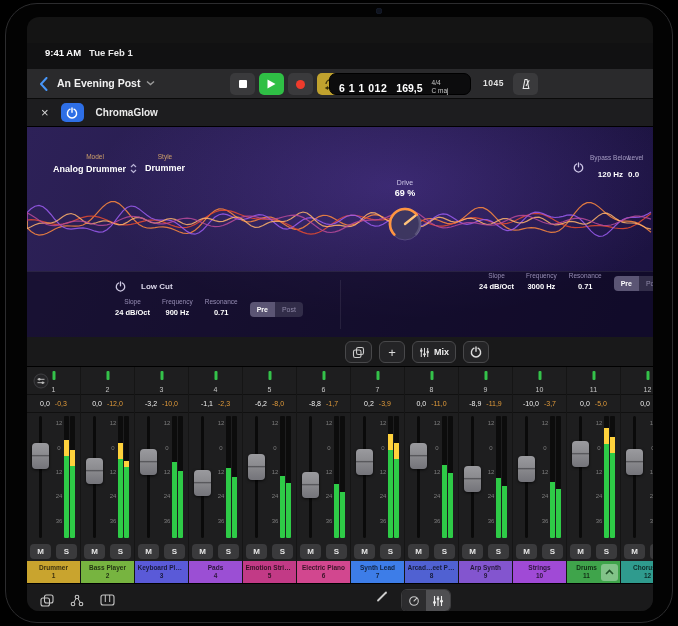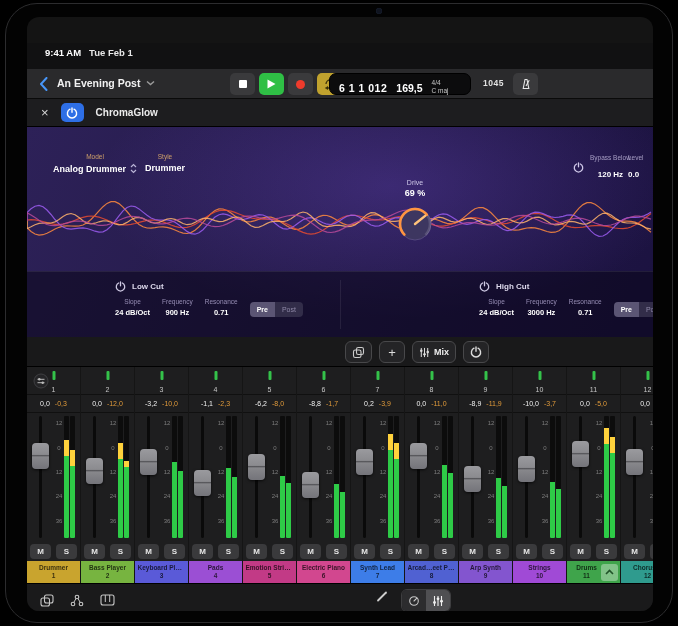--- a/index.html
+++ b/index.html
@@ -47,34 +47,34 @@
   
   .plugin-body{height:210px;position:relative;overflow:hidden;
     background:radial-gradient(ellipse 420px 190px at 58% 28%, rgba(124,84,226,.28), transparent 70%),
       linear-gradient(115deg,#2d2158 0%,#241a49 50%,#1b1240 100%);}
   #wave{position:absolute;left:0;top:44px;width:626px;height:100px;}
   .model-block{position:absolute;left:26px;top:26px;text-align:center;}
   .style-block{position:absolute;left:118px;top:26px;text-align:center;}
   .warm-label{font-size:6.5px;color:#cfa06a;margin-bottom:3px;}
   .val-row{display:flex;align-items:center;gap:4px;justify-content:center;}
   .pb-value{font-size:9px;font-weight:700;color:#fff;white-space:nowrap;}
-  .drive-block{position:absolute;left:360px;top:52px;width:56px;text-align:center;}
+  .drive-block{position:absolute;left:350px;top:52px;width:56px;text-align:center;}
   .drive-label{font-size:7px;color:#cfc8e8;}
   .drive-value{font-size:9px;font-weight:700;color:#fff;margin-top:2px;}
   .knob{display:block;margin:6px auto 0;}
   .bypass-block{position:absolute;left:546px;top:27px;display:flex;align-items:center;gap:6px;}
   .cool-label{font-size:6.5px;color:#a79ec4;margin-bottom:2px;white-space:nowrap;}
   .bp-col{text-align:center;}
   .bp-val{font-size:8px;font-weight:700;color:#fff;}
   .level-block{position:absolute;left:601px;top:27px;width:50px;text-align:left;}
   .cut-section{position:absolute;left:0;right:0;bottom:0;height:66px;background:rgba(9,5,24,.55);
     border-top:1px solid rgba(255,255,255,.08);}
   .cut-divider{position:absolute;left:50%;top:8px;bottom:8px;width:1px;background:rgba(255,255,255,.08);}
   .cut-half{position:absolute;top:0;bottom:0;}
-  .cut-title{display:flex;align-items:center;gap:6px;margin:9px 0 6px 0;}
+  .cut-title{display:flex;align-items:center;gap:15px;margin:9px 0 6px 0;}
   .cut-title span{font-size:8px;font-weight:700;color:#ddd9ec;}
   .cut-params{display:flex;align-items:flex-start;gap:12px;}
   .cp{text-align:center;}
   .cp-l{display:block;font-size:6.5px;color:#968db4;margin-bottom:3px;white-space:nowrap;}
   .cp-v{display:block;font-size:7.5px;font-weight:600;color:#fff;white-space:nowrap;}
   .seg{display:flex;border-radius:4px;overflow:hidden;margin-top:4px;}
   .seg span{font-size:7px;padding:4px 7px;}
   .seg .on{background:#5b5574;color:#fff;font-weight:700;}
   .seg .off{background:#322d49;color:#8f89a8;}
 
@@ -278,27 +278,20 @@
               <span class="cp-v">0.71</span>
             </span>
             <span class="seg">
               <span class="on">Pre</span>
               <span class="off">Post</span>
             </span>
           </div>
         </div>
 
         <div class="cut-half" style="left:452px;">
-          <div class="cut-title">
-            <svg width="11" height="11" viewBox="0 0 12 12">
-              <path d="M4 2.2 A4.6 4.6 0 1 0 8 2.2" fill="none" stroke="#cfcae4" stroke-width="1.4" stroke-linecap="round"></path>
-              <line x1="6" y1="1" x2="6" y2="5.2" stroke="#cfcae4" stroke-width="1.4" stroke-linecap="round"></line>
-            </svg>
-            <span>High Cut</span>
-          </div>
           <div class="cut-params">
             <span class="cp">
               <span class="cp-l">Slope</span>
               <span class="cp-v">24 dB/Oct</span>
             </span>
             <span class="cp">
               <span class="cp-l">Frequency</span>
               <span class="cp-v">3000 Hz</span>
             </span>
             <span class="cp">

